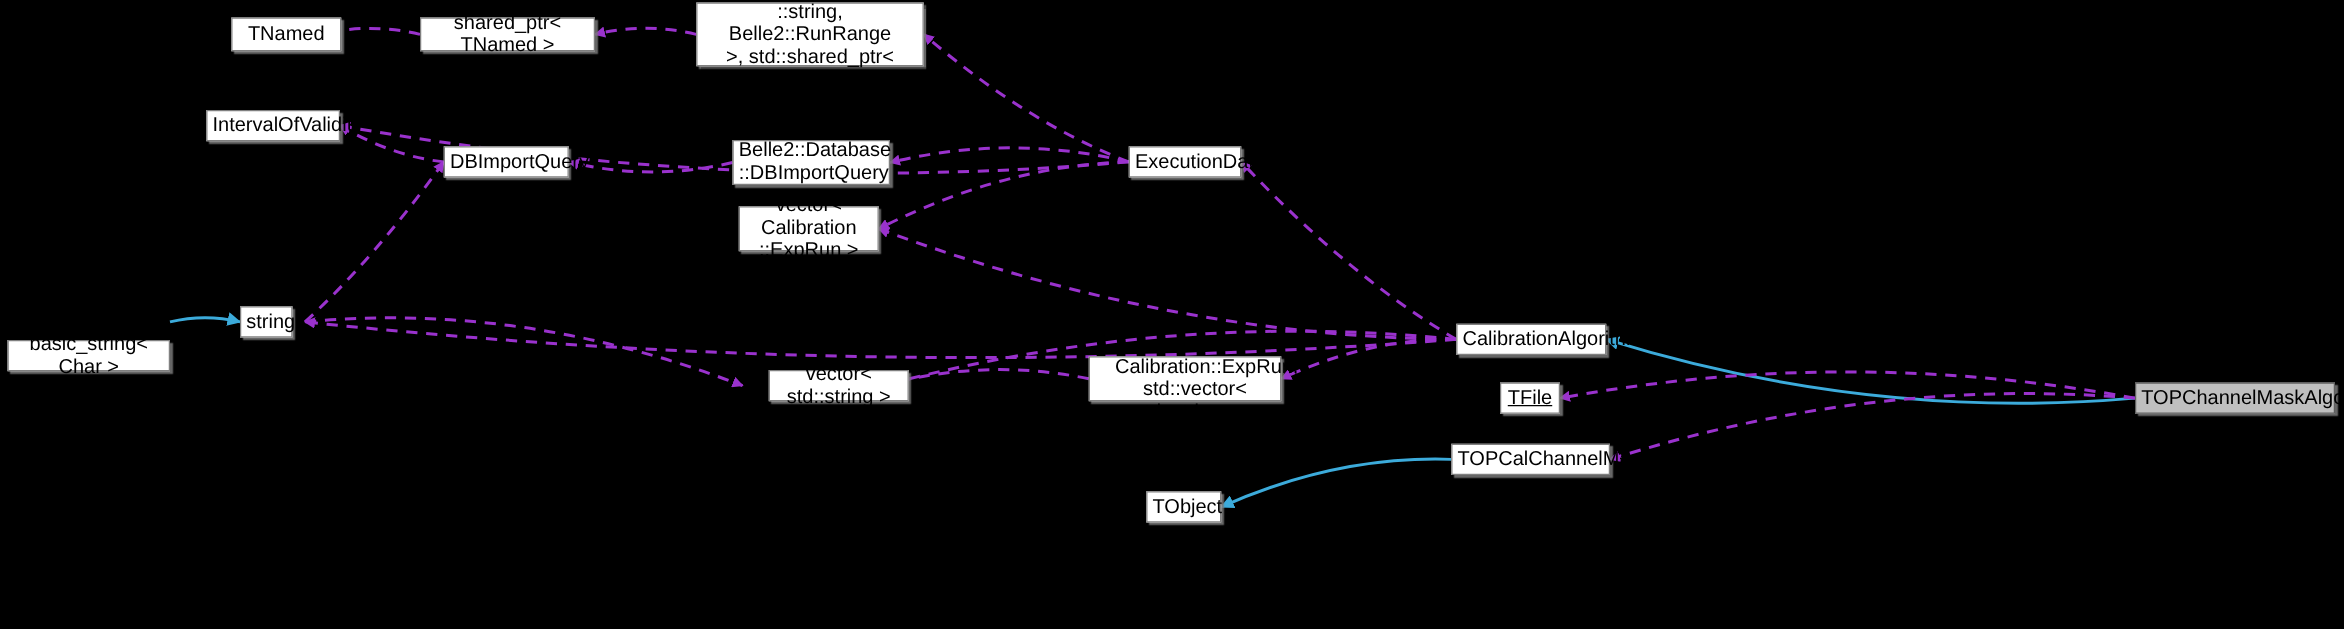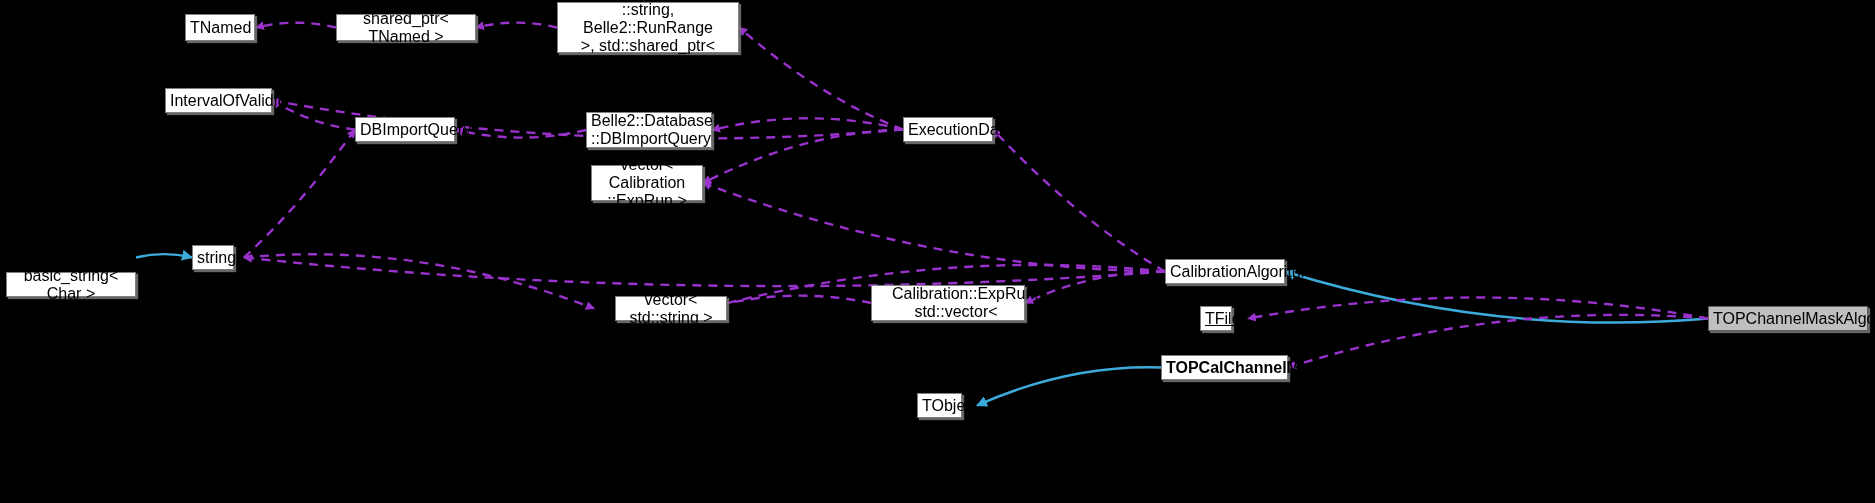--- a/index.html
+++ b/index.html
@@ -79,36 +79,36 @@
         <path d="M 871 303 Q 788.5 285.95 706 308.5" fill="none" stroke="#9a32cd" stroke-width="2.4" stroke-dasharray="9,7" marker-end="url(#arrow-usage)"></path>
         <path d="M 1165 271.5 Q 1095 270.45 1025 303" fill="none" stroke="#9a32cd" stroke-width="2.4" stroke-dasharray="9,7" marker-end="url(#arrow-usage)"></path>
         <path d="M 1165 271.5 Q 935.5 248 706 308.5" fill="none" stroke="#9a32cd" stroke-width="2.4" stroke-dasharray="9,7" marker-end="url(#arrow-usage)"></path>
         <path d="M 1708 318.5 Q 1496.5 337 1285 271.5" fill="none" stroke="#3cabdb" stroke-width="2.4" marker-end="url(#arrow-inherit)"></path>
         <path d="M 1708 318.5 Q 1478 276.5 1248 318.5" fill="none" stroke="#9a32cd" stroke-width="2.4" stroke-dasharray="9,7" marker-end="url(#arrow-usage)"></path>
         <path d="M 1708 318.5 Q 1498 301 1288 367.5" fill="none" stroke="#9a32cd" stroke-width="2.4" stroke-dasharray="9,7" marker-end="url(#arrow-usage)"></path>
         <path d="M 1161 367.5 Q 1069 364.42 977 405.5" fill="none" stroke="#3cabdb" stroke-width="2.4" marker-end="url(#arrow-inherit)"></path>
       </g>
   </svg>
   <div id="nodes-group">
-      <div class="node" style="left: 185px; top: 14px; width: 70px; height: 27px;"><span class="node-label">TNamed</span></div>
+      <div class="node" style="left: 185px; top: 14px; width: 88px; height: 27px;"><span class="node-label">TNamed</span></div>
       <div class="node" style="left: 336px; top: 14px; width: 140px; height: 27px;"><span class="node-label">shared_ptr&lt; TNamed &gt;</span></div>
       <div class="node" style="left: 557px; top: 2px; width: 182px; height: 51px;"><span class="node-label">map&lt; std::pair&lt; std
 ::string, Belle2::RunRange
 &gt;, std::shared_ptr&lt; TNamed &gt; &gt;</span></div>
       <div class="node" style="left: 165px; top: 88px; width: 107px; height: 25px;"><span class="node-label">IntervalOfValidity</span></div>
       <div class="node" style="left: 355px; top: 117px; width: 100px; height: 25px;"><span class="node-label">DBImportQuery</span></div>
       <div class="node" style="left: 586px; top: 112px; width: 126px; height: 36px;"><span class="node-label">list&lt; Belle2::Database
 ::DBImportQuery &gt;</span></div>
       <div class="node" style="left: 903px; top: 117px; width: 90px; height: 25px;"><span class="node-label">ExecutionData</span></div>
       <div class="node" style="left: 591px; top: 165px; width: 112px; height: 36px; justify-content: flex-end;"><span class="node-label">vector&lt; Calibration
 ::ExpRun &gt;</span></div>
       <div class="node" style="left: 6px; top: 245px; width: 130px; height: 25px; margin-top: 27px;"><span class="node-label">basic_string&lt; Char &gt;</span></div>
       <div class="node" style="left: 192px; top: 245px; width: 42px; height: 25px;"><span class="node-label">string</span></div>
       <div class="node" style="left: 1165px; top: 259px; width: 120px; height: 25px;"><span class="node-label">CalibrationAlgorithm</span></div>
       <div class="node" style="left: 594px; top: 296px; width: 112px; height: 25px; margin-left: 21px;"><span class="node-label">vector&lt; std::string &gt;</span></div>
       <div class="node" style="left: 871px; top: 285px; width: 154px; height: 36px; padding-left: 20px;"><span class="node-label">map&lt; Calibration::ExpRun,
 std::vector&lt; std::string &gt; &gt;</span></div>
-      <div class="node" style="left: 1200px; top: 306px; width: 32px; height: 25px; text-decoration: underline;"><span class="node-label">TFile</span></div>
+      <div class="node" style="left: 1200px; top: 306px; width: 48px; height: 25px; text-decoration: underline;"><span class="node-label">TFile</span></div>
       <div class="node highlight" style="left: 1708px; top: 306px; width: 160px; height: 25px;"><span class="node-label">TOPChannelMaskAlgorithm</span></div>
-      <div class="node" style="left: 1161px; top: 355px; width: 127px; height: 25px; font-weight: bold;"><span class="node-label">TOPCalChannelMask</span></div>
-      <div class="node" style="left: 917px; top: 393px; width: 45px; height: 25px; text-align: center;"><span class="node-label">TObject</span></div>
+      <div class="node" style="left: 1161px; top: 355px; width: 127px; height: 25px;"><span class="node-label">TOPCalChannelMask</span></div>
+      <div class="node" style="left: 917px; top: 393px; width: 60px; height: 25px; text-align: center;"><span class="node-label">TObject</span></div>
     </div>
 </div>
 
 </body></html>

